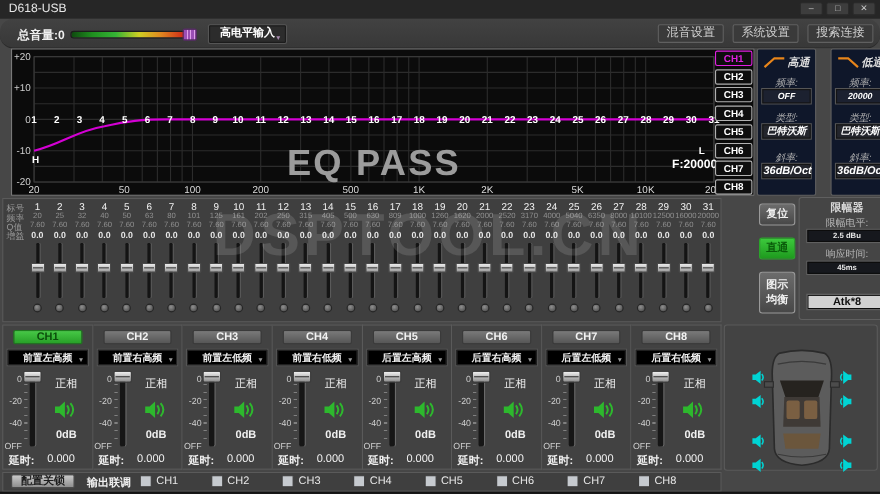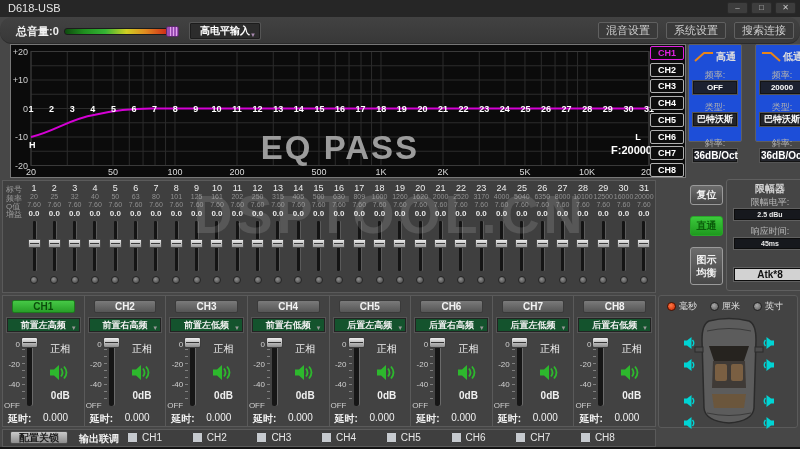--- a/index.html
+++ b/index.html
@@ -35,22 +35,22 @@
   #eq-pass { position:absolute; left:20px; top:84px; width:618px; text-align:center; font-size:33px;
     font-weight:bold; color:#9c9c9c; letter-spacing:2px; pointer-events:none; }
   #freq-readout { position:absolute; right:33px; top:99px; font-size:11px; font-weight:bold; color:#fff; }
   
   #ch-tabs { position:absolute; left:650px; top:46px; width:34px; height:131px; display:flex;
     flex-direction:column; justify-content:space-between; }
   .ch-tab { height:14px; background:#0e0e0e; border:1px solid #b0b0b0; border-radius:2px; color:#fff;
     font-size:9px; font-weight:bold; text-align:center; line-height:12px; }
   .ch-tab.sel { border-color:#e020e0; color:#e020e0; }
   
-  .xo-col { position:absolute; top:44px; width:54px; height:98px; background:#1d4ed8;
-    border:1px solid #5f5f5f; border-radius:2px; }
+  .xo-col { position:absolute; top:44px; width:54px; height:134px; background:#0f172a;
+    border:1px solid #5f5f5f; border-radius:2px;font-style:italic; }
   #xo-hp { left:688px; } #xo-lp { left:708px;margin-left:47px; }
   .xo-head { position:absolute; top:4px; left:0; right:0; height:16px; display:flex;
     align-items:center; justify-content:center; gap:2px; font-weight:bold; color:#ddd; font-size:10px; }
   .xo-label { position:absolute; left:0; right:0; text-align:center; color:#b0b0b0; font-size:9px; }
   .xo-box { position:absolute; left:4px; right:4px; height:13px; background:#23252c; border:1px solid #141414;
     box-shadow:0 0 0 1px #555; color:#fff; text-align:center; font-weight:bold; }
   .xo-freq { top:36px; font-size:8px; line-height:11px; background:#1c2130; }
   .xo-type { top:68px; font-size:9px; line-height:11px; }
   .xo-slope { top:104px; font-size:10px; line-height:11px; }
   
@@ -88,21 +88,21 @@
   #watermark { position:absolute; left:120px; top:183px; width:540px; text-align:center; font-size:54px;
     font-weight:bold; color:rgba(225,225,225,0.15); letter-spacing:4px; pointer-events:none; z-index:5; }
   
   #strips { position:absolute; left:2px; top:295px; width:654px; height:132px; display:flex; }
   .strip { position:relative; flex:1 1 0; background:#424242; border:1px solid #5a5a5a; border-left-width:0; }
   .strip:first-child { border-left-width:1px; }
   .ch-btn { position:absolute; left:9px; right:9px; top:4px; height:13px; border-radius:2px;
     background:linear-gradient(#7a7a7a,#565656); border:1px solid #3a3a3a; color:#f2f2f2;
     font-size:10px; font-weight:bold; text-align:center; line-height:11px; }
   .ch-btn.sel { background:linear-gradient(#46c846,#28a028); border-color:#1d7a1d; color:#0b4d0b; }
-  .src-select { position:absolute; left:4px; right:4px; top:22px; height:14px; background:#14532d;
+  .src-select { position:absolute; left:4px; right:4px; top:22px; height:14px; background:#000000;
     border:1px solid #232323; box-shadow:0 0 0 1px #555; color:#f0f0f0; font-size:9px; font-weight:bold;
     text-align:center; line-height:12px; }
   .src-select .arr { position:absolute; right:2px; top:3px; font-size:6px; color:#999; }
   .scale-lab { position:absolute; left:0; width:17px; text-align:right; color:#d0d0d0; font-size:8px; }
   .tickcol { position:absolute; left:19px; top:46px; width:3px; height:62px;
     background:repeating-linear-gradient(#808080 0 1px,transparent 1px 7px); }
   .f-track { position:absolute; left:24px; top:44px; width:5px; height:66px; background:#161616;
     border-radius:2px; box-shadow:1px 0 0 #6a6a6a; }
   .f-handle { position:absolute; left:18px; top:41px; width:17px; height:11px; border-radius:2px;
     background:linear-gradient(#f0f0f0,#8e8e8e); border:1px solid #3c3c3c; }
@@ -756,34 +756,20 @@
           <path d="M12,4.5 q3,4 0,8" fill="none" stroke="#2db82d" stroke-width="1.8"></path>
           <path d="M15,2.5 q5,6 0,12" fill="none" stroke="#2db82d" stroke-width="1.8"></path>
         </svg></div>
       <div class="gain-db">0dB</div>
       <div class="delay-lab">延时:</div>
       <div class="delay-val">0.000</div>
     </div>
   </div>
 
 <div id="car-panel">
-  <div id="units">
-      <div class="unit">
-        <div class="udot sel"></div>
-        <span>毫秒</span>
-      </div>
-      <div class="unit">
-        <div class="udot"></div>
-        <span>厘米</span>
-      </div>
-      <div class="unit">
-        <div class="udot"></div>
-        <span>英寸</span>
-      </div>
-    </div>
   <svg width="72" height="112" style="position:absolute;left:34px;top:18px" viewBox="0 0 72 112">
     <path d="M16,7 Q36,2 56,7 Q63,10 63,26 L61,94 Q60,107 36,109 Q12,107 11,94 L9,26 Q9,10 16,7 Z" fill="#5c5c5c" stroke="#2b2b2b" stroke-width="1.5"></path>
     <path d="M14,17 Q36,12 58,17" fill="none" stroke="#3a3a3a"></path>
     <rect x="2" y="33" width="8" height="5" fill="#4c4c4c" stroke="#2b2b2b"></rect>
     <rect x="62" y="33" width="8" height="5" fill="#4c4c4c" stroke="#2b2b2b"></rect>
     <path d="M16,32 L56,32 L51,47 L21,47 Z" fill="#26231f"></path>
     <path d="M20,47 L52,47 L53,74 L19,74 Z" fill="#3f3a36"></path>
     <rect x="22" y="50" width="12" height="17" rx="2" fill="#7a5f42"></rect>
     <rect x="38" y="50" width="12" height="17" rx="2" fill="#7a5f42"></rect>
     <path d="M19,80 L53,80 L51,94 L21,94 Z" fill="#6b563c"></path>

